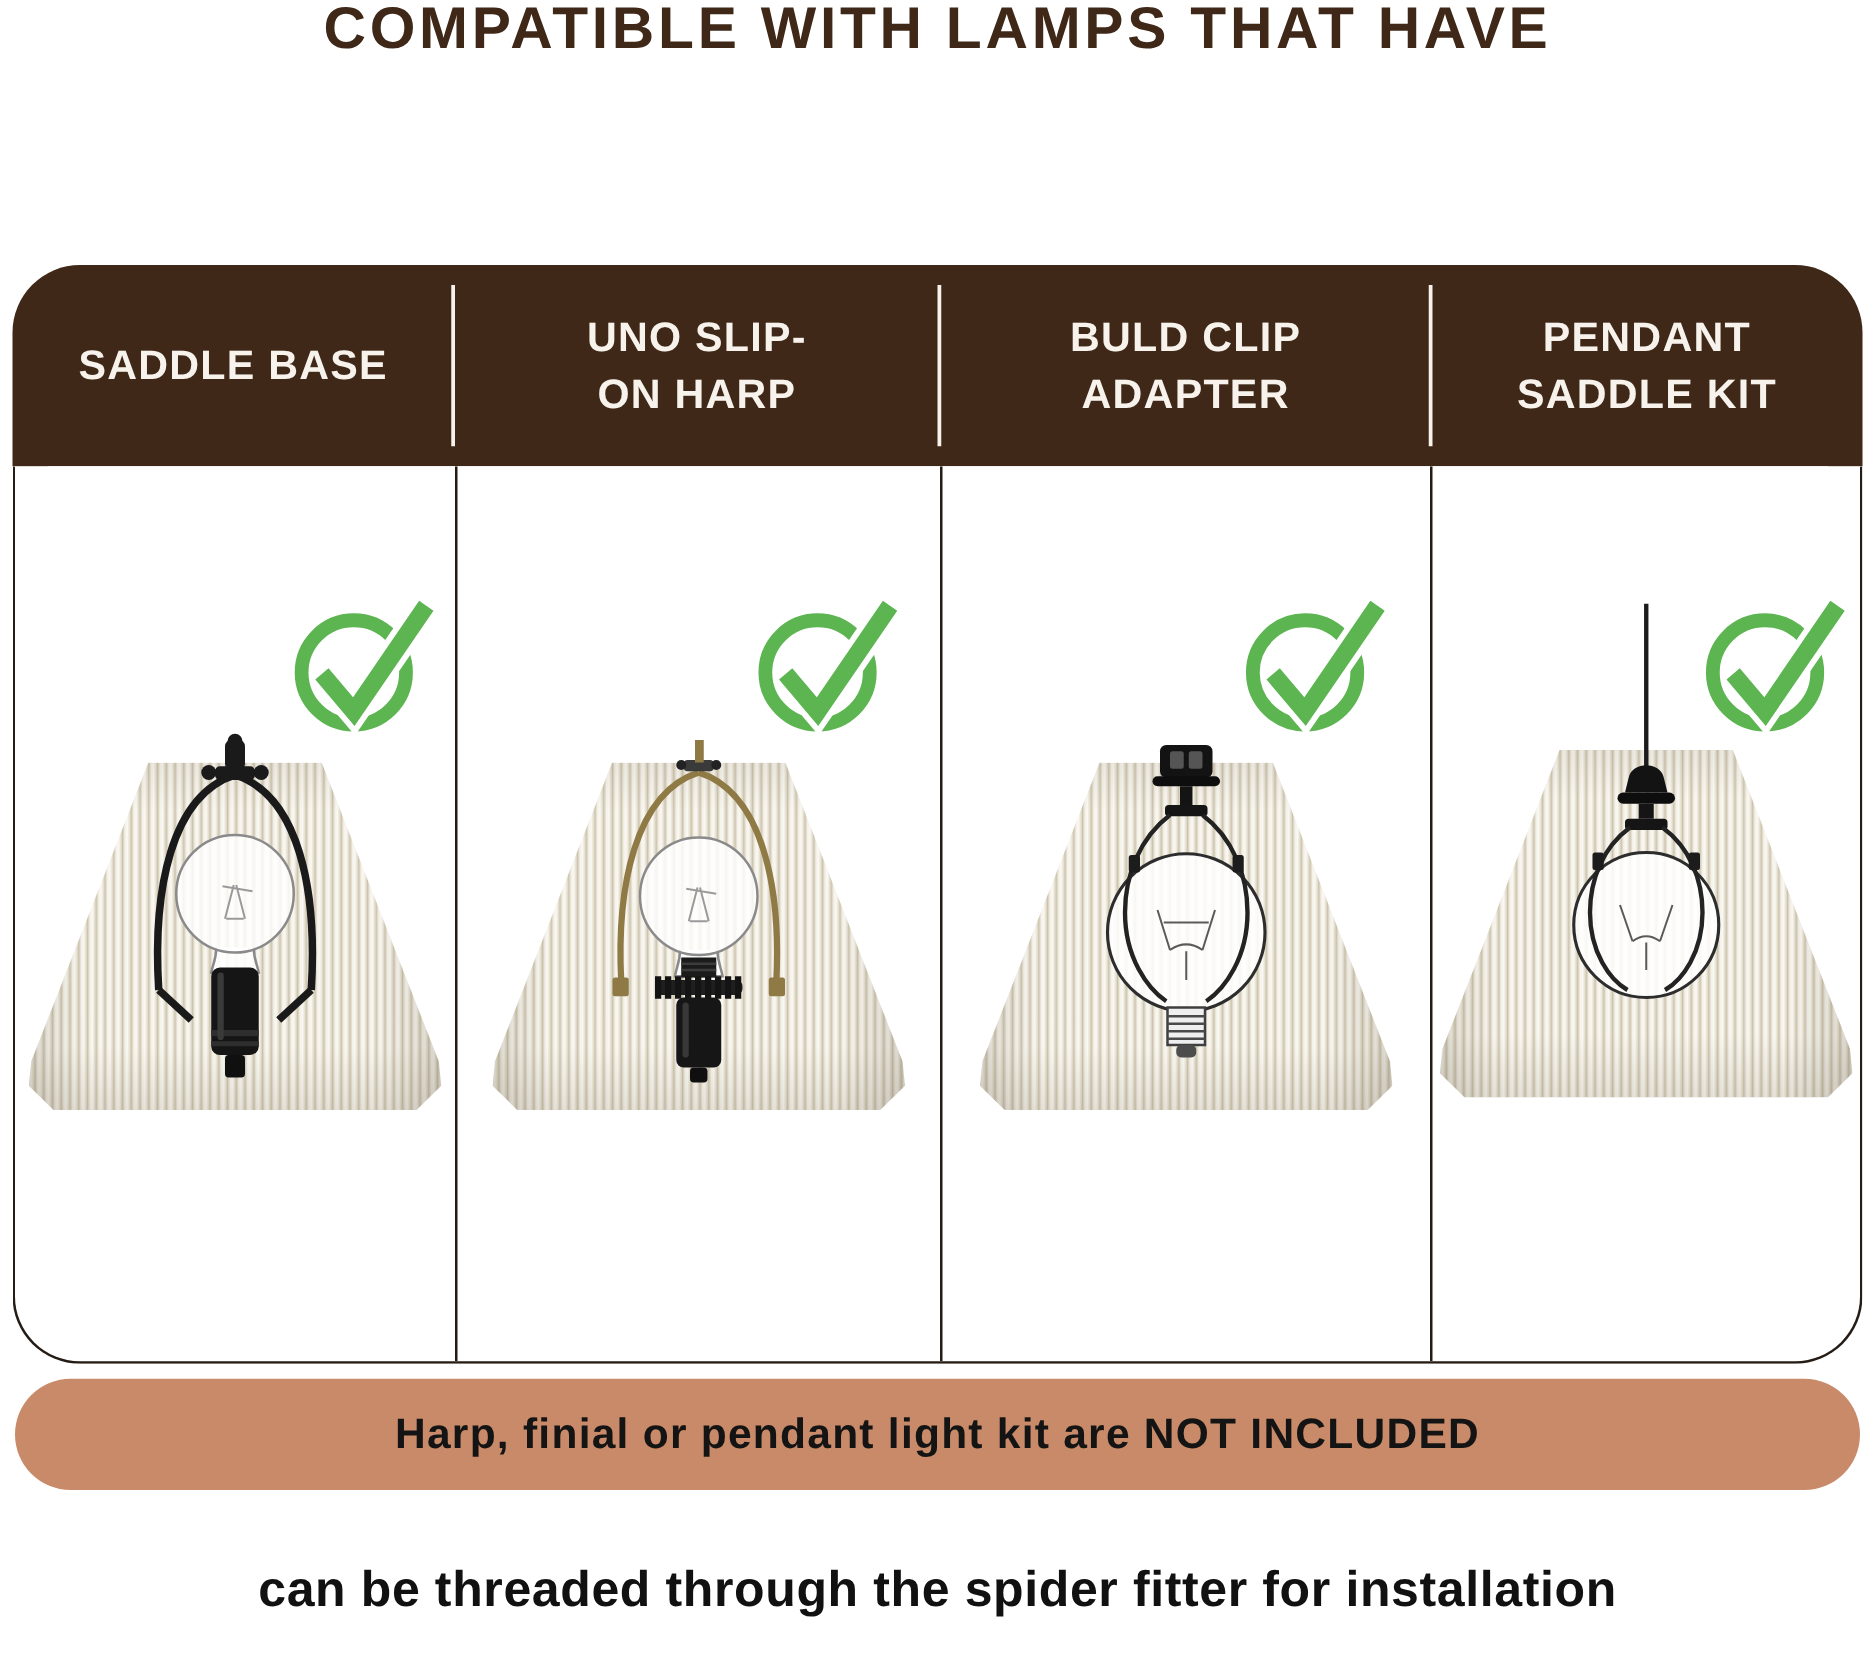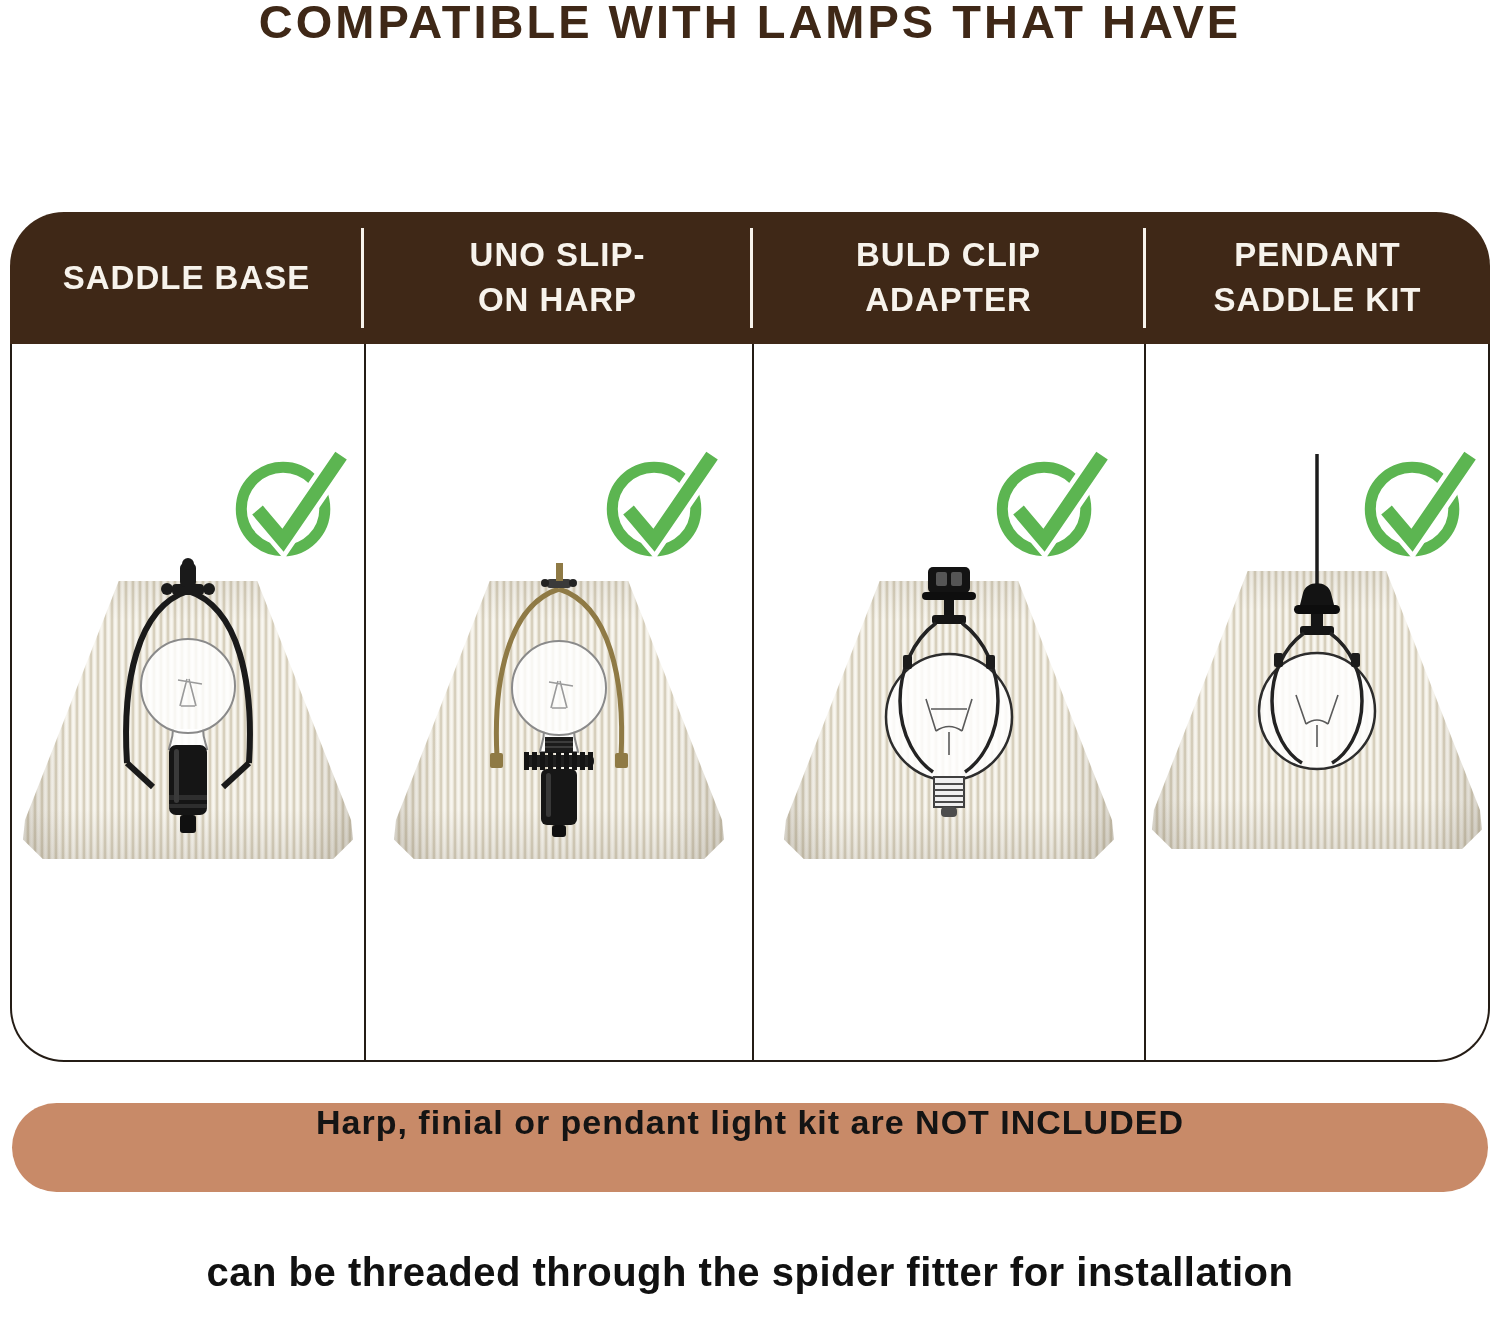--- a/index.html
+++ b/index.html
@@ -11,21 +11,21 @@
   
   .title{
     position:absolute;top:-8px;left:0;width:100%;
     text-align:center;color:var(--brown,#3F2817);
     font-size:47px;font-weight:800;letter-spacing:3px;line-height:60px;
   }
   
   .compat-table{position:absolute;left:10px;top:212px;width:1480px;height:845px;}
   .thead{
     display:grid;grid-template-columns:353fr 389fr 393fr 345fr;
-    height:132px;background:var(--brown,#3F2817);
+    height:161px;background:var(--brown,#3F2817);
     border-radius:54px 54px 0 0;
   }
   .hcell{
     position:relative;display:flex;align-items:center;justify-content:center;
     color:var(--cream,#F7F3EC);font-size:33px;font-weight:800;letter-spacing:1px;
     text-align:center;line-height:1.35;white-space:pre-line;
   }
   .hcell + .hcell::before{
     content:"";position:absolute;left:-2px;top:16px;bottom:16px;width:3px;
     background:var(--cream,#F7F3EC);
@@ -63,21 +63,21 @@
         var(--shade-mid,#E2DCCC) 4px, var(--shade-dark,#CDC4AE) 5px,
         var(--shade-light,#F4F1E9) 7px);
     clip-path:polygon(29% 0%,71% 0%,99.4% 86%,100% 93%,94% 100%,6% 100%,0% 93%,0.6% 86%);
     filter:drop-shadow(0 1px 1px rgba(90,80,60,.45));
   }
   .hardware{position:absolute;left:0;top:0;width:330px;height:300px;overflow:visible;}
   
   .banner{
     position:absolute;left:12px;top:1103px;width:1476px;height:89px;
     background:var(--banner-bg,#C88A68);border-radius:45px;
-    display:flex;justify-content:center;
+    display:flex;align-items:center;justify-content:center;
     color:var(--text-dark,#141414);font-size:34px;font-weight:700;letter-spacing:1px;
     box-sizing:border-box;
   }
   
   .footer-note{
     position:absolute;top:1246px;left:0;width:100%;text-align:center;
     color:#111111;font-size:40px;font-weight:700;line-height:52px;letter-spacing:0.5px;
   }
 </style>
 </head>

